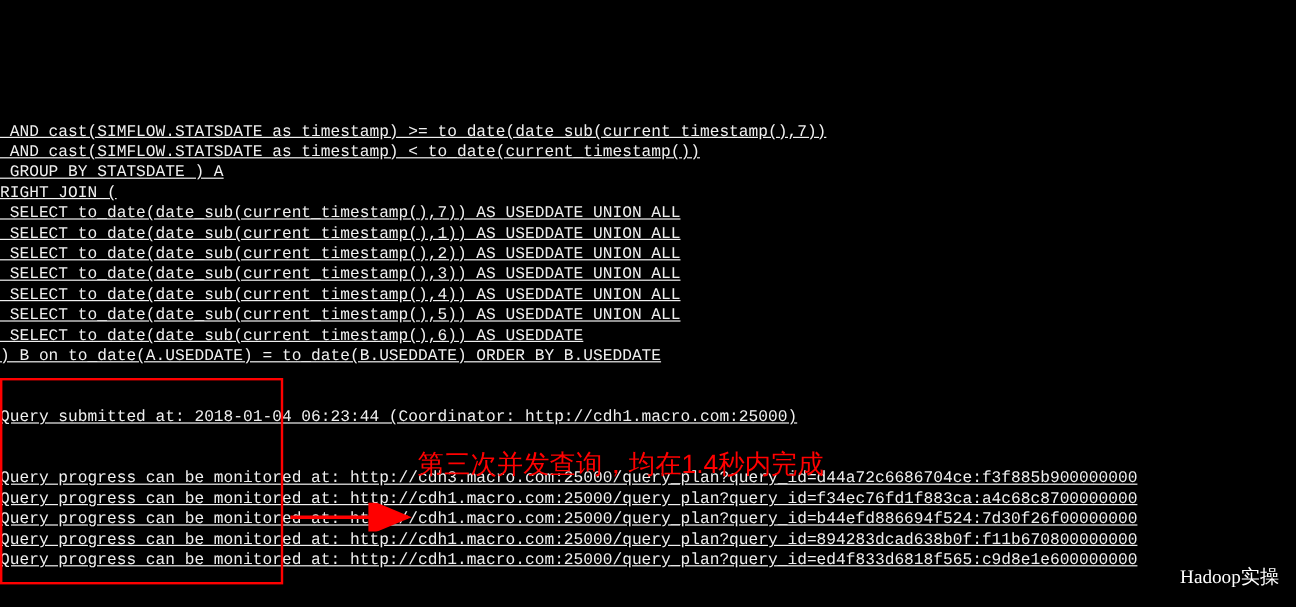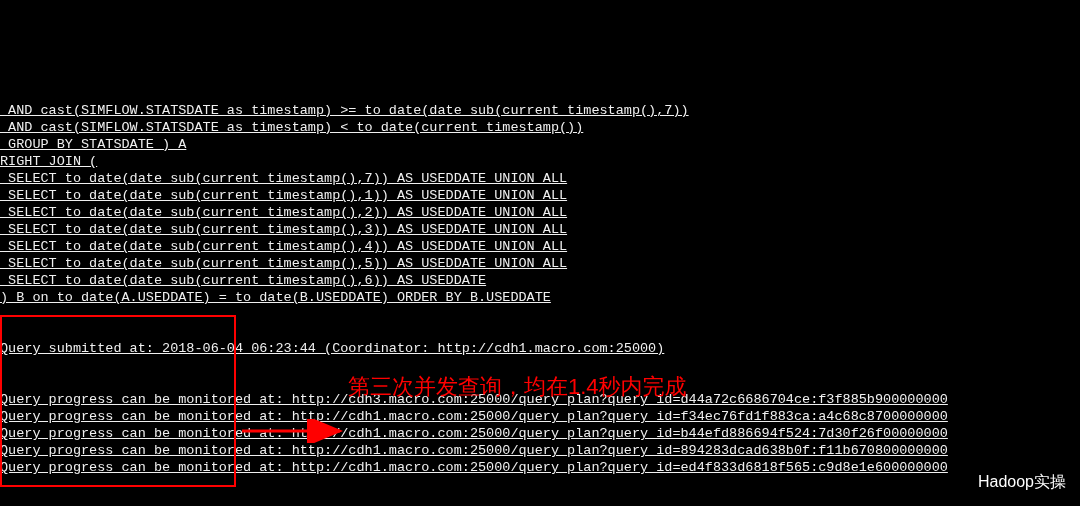--- a/index.html
+++ b/index.html
@@ -34,41 +34,41 @@
     font-size: 22px;
     font-weight: 400;
     white-space: nowrap;
     pointer-events: none;
   }
   .watermark {
     position: absolute;
     right: 14px;
     bottom: 14px;
     color: #ffffff;
-    font-family: Liberation Sans, sans-serif;
+    font-family: Liberation Serif, serif;
     font-size: 16px;
     display: flex;
     align-items: center;
     gap: 12px;
     pointer-events: none;
   }
   .wechat-icon {
     width: 26px; height: 22px;
     position: relative;
   }
   .wechat-icon svg { display:block; }
 </style>
 </head>
 <body>
 
 
 
 <div class="terminal">
   <div id="sql-block"><div class="line"> AND cast(SIMFLOW.STATSDATE as timestamp) &gt;= to_date(date_sub(current_timestamp(),7))</div><div class="line"> AND cast(SIMFLOW.STATSDATE as timestamp) &lt; to_date(current_timestamp())</div><div class="line"> GROUP BY STATSDATE ) A</div><div class="line">RIGHT JOIN (</div><div class="line"> SELECT to_date(date_sub(current_timestamp(),7)) AS USEDDATE UNION ALL</div><div class="line"> SELECT to_date(date_sub(current_timestamp(),1)) AS USEDDATE UNION ALL</div><div class="line"> SELECT to_date(date_sub(current_timestamp(),2)) AS USEDDATE UNION ALL</div><div class="line"> SELECT to_date(date_sub(current_timestamp(),3)) AS USEDDATE UNION ALL</div><div class="line"> SELECT to_date(date_sub(current_timestamp(),4)) AS USEDDATE UNION ALL</div><div class="line"> SELECT to_date(date_sub(current_timestamp(),5)) AS USEDDATE UNION ALL</div><div class="line"> SELECT to_date(date_sub(current_timestamp(),6)) AS USEDDATE</div><div class="line">) B on to_date(A.USEDDATE) = to_date(B.USEDDATE) ORDER BY B.USEDDATE</div></div>
-  <div class="line">Query submitted at: 2018-06-04 06:23:44 (Coordinator: http://cdh1.macro.com:25000)</div>
+  <div class="line">Query submitted at: 2018-01-04 06:23:44 (Coordinator: http://cdh1.macro.com:25000)</div>
   <div id="progress-block"><div class="line">Query progress can be monitored at: http://cdh3.macro.com:25000/query_plan?query_id=d44a72c6686704ce:f3f885b900000000</div><div class="line">Query progress can be monitored at: http://cdh1.macro.com:25000/query_plan?query_id=f34ec76fd1f883ca:a4c68c8700000000</div><div class="line">Query progress can be monitored at: http://cdh1.macro.com:25000/query_plan?query_id=b44efd886694f524:7d30f26f00000000</div><div class="line">Query progress can be monitored at: http://cdh1.macro.com:25000/query_plan?query_id=894283dcad638b0f:f11b670800000000</div><div class="line">Query progress can be monitored at: http://cdh1.macro.com:25000/query_plan?query_id=ed4f833d6818f565:c9d8e1e600000000</div></div>
   
   
 </div>
 
 <div class="highlight-box" id="hlbox" style="left: 0px; top: 315px; width: 236px; height: 172px;"></div>
 
 <div class="arrow" id="arrow" style="left: 240px; top: 385px;">
   <svg width="110" height="24">
     <defs>

